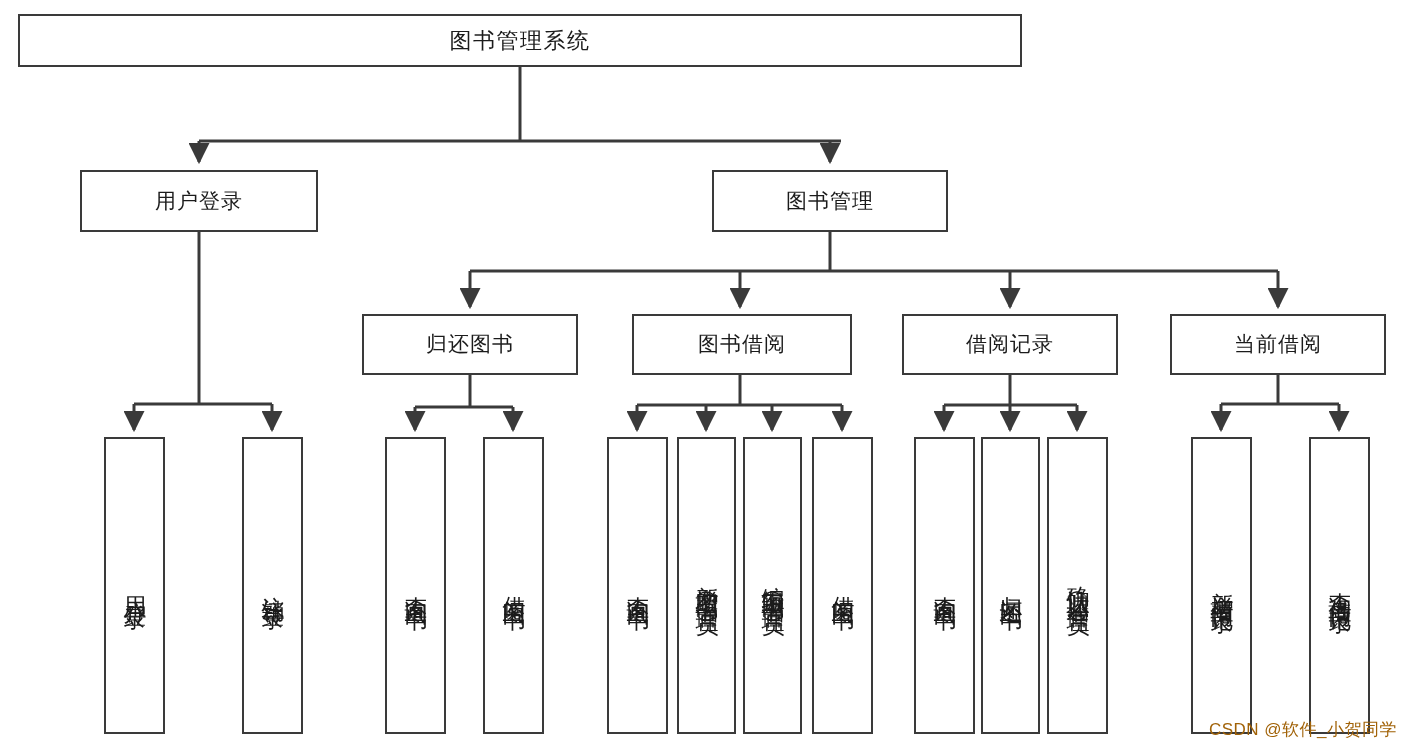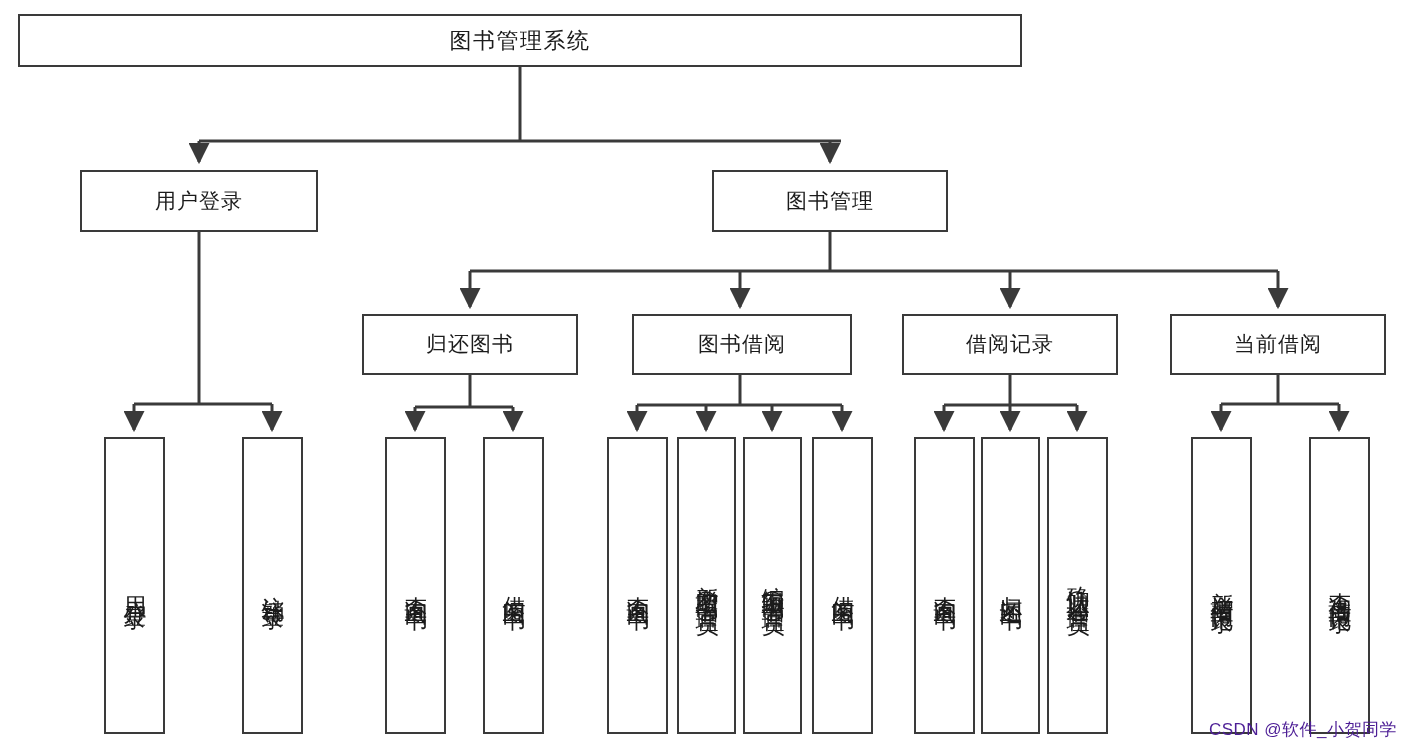--- a/index.html
+++ b/index.html
@@ -56,21 +56,21 @@
     letter-spacing: 4px;
     text-align: center;
     white-space: normal;
     max-height: 100%;
   }
   .watermark {
     position: absolute;
     right: 8px;
     bottom: 6px;
     font-size: 17px;
-    color: #4c1d95;
+    color: #a16207;
     letter-spacing: 0.5px;
     white-space: nowrap;
     pointer-events: none;
   }
 </style>
 </head>
 <body>
 
 <div id="canvas">
 

